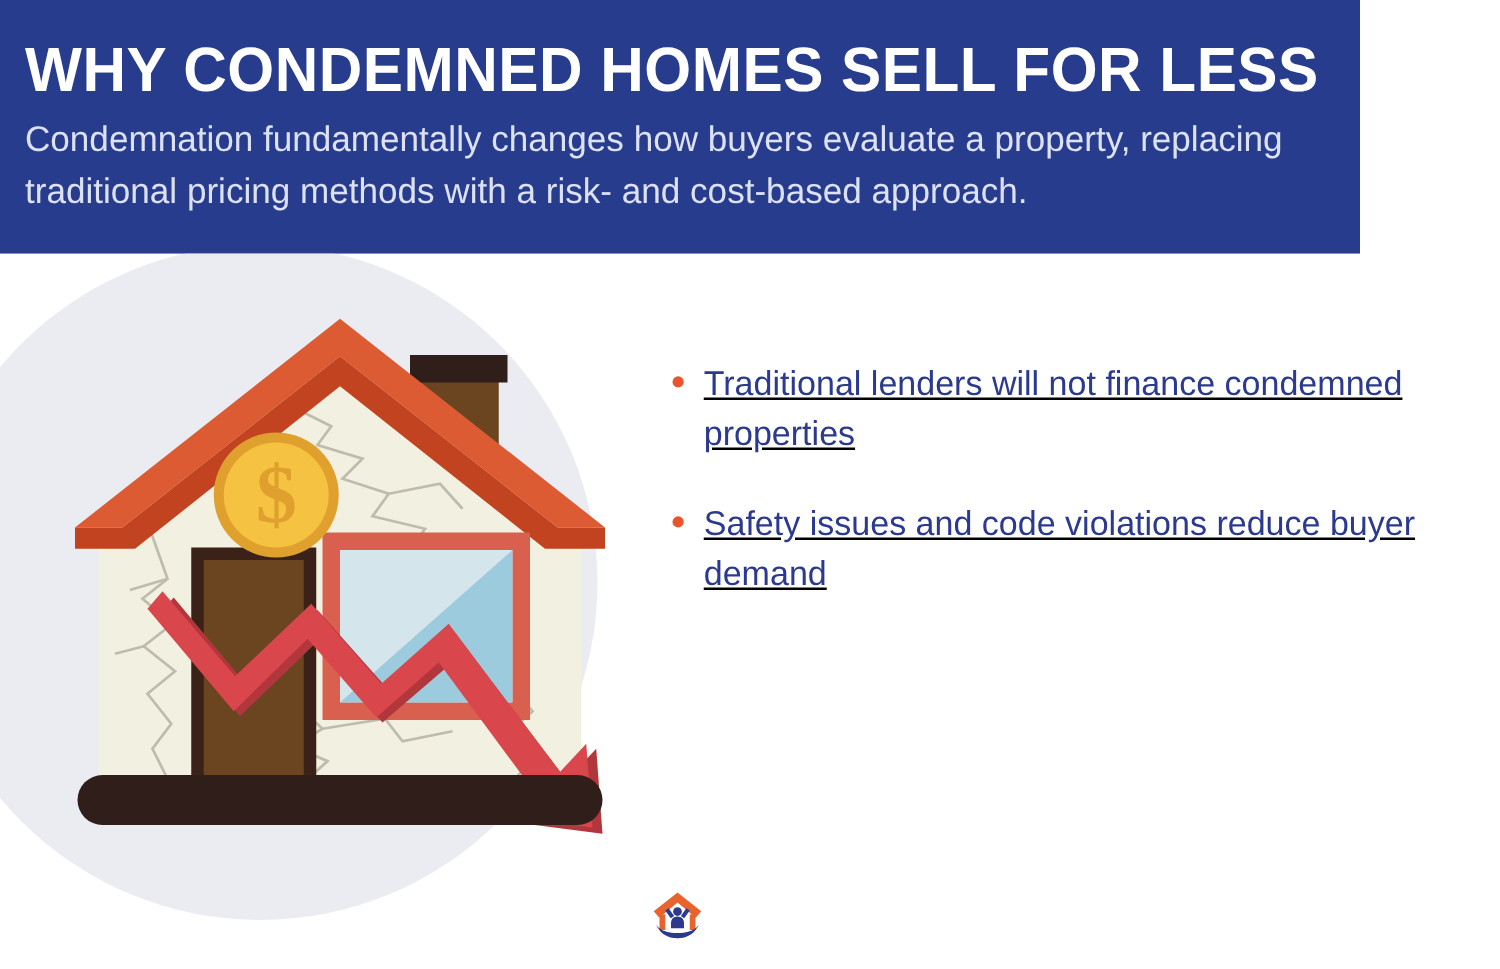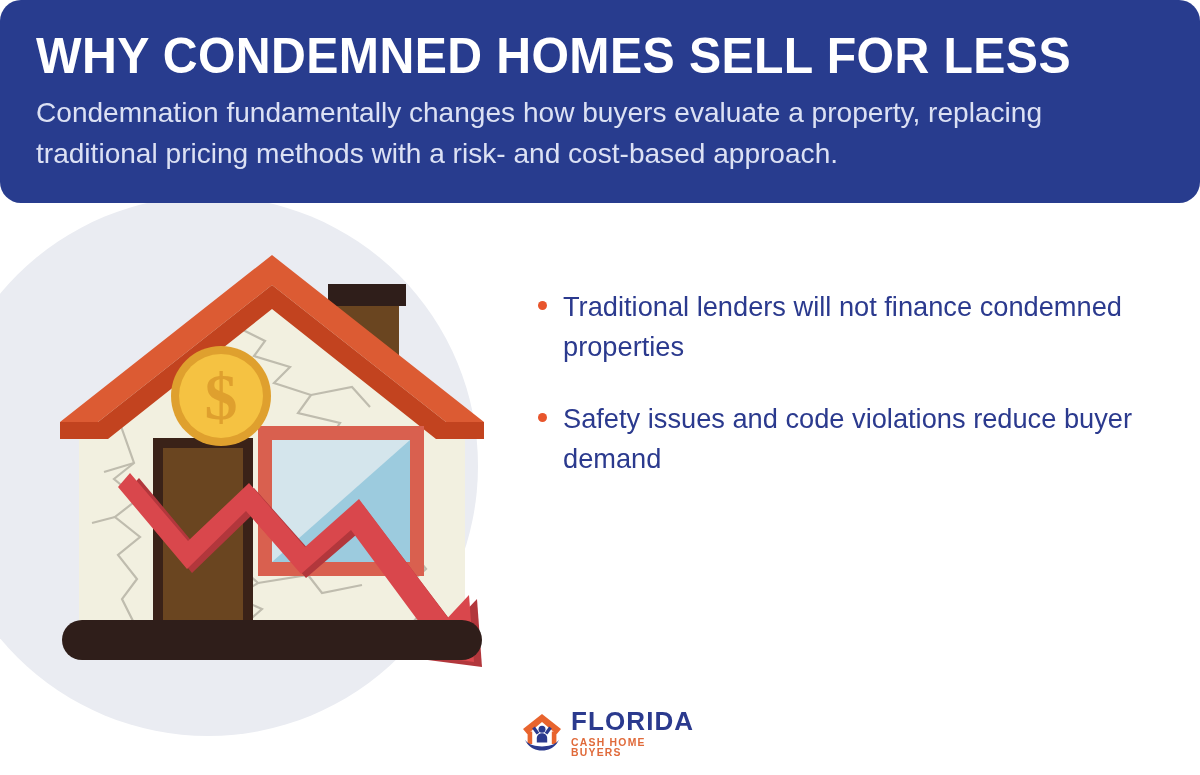--- a/index.html
+++ b/index.html
@@ -19,26 +19,25 @@
     height: 775px;
     background: #ffffff;
     overflow: hidden;
   }
 
   
   .header {
     position: absolute;
     left: 0;
     top: 0;
-    width: 1200px;
+    width: 1088px;
     height: 203px;
     background: #283C8E;
     box-sizing: border-box;
-    padding: 30px 40px 0 36px;
-    border-radius: 21px;
+    padding: 30px 40px 0 20px;
   }
   .header-title {
     font-size: 50px;
     font-weight: bold;
     color: #FFFFFF;
     letter-spacing: 0.4px;
     line-height: 1.04;
     margin: 0 0 10px 0;
     transform: scaleX(0.965);
     transform-origin: left center;
@@ -86,20 +85,21 @@
     height: 480px;
   }
   .illustration svg { display: block; }
 
   
   .bullet-list {
     position: absolute;
     left: 538px;
     top: 84px;
     width: 648px;
+    text-decoration: underline;
   }
   .bullet-item {
     display: flex;
     align-items: flex-start;
     margin-bottom: 32px;
   }
   .bullet-item:last-child { margin-bottom: 0; }
   .bullet-dot {
     flex: 0 0 auto;
     width: 9px;
@@ -262,19 +262,15 @@
         <rect x="32.8" y="22.5" width="4.6" height="12.5" fill="#E8642E"></rect>
 
         <circle cx="23" cy="20.2" r="3.5" fill="#2B3A8E"></circle>
         <path d="M23 24.2 C26.2 24.2 28.2 26.4 28.2 29.4 L28.2 33.6 L17.8 33.6 L17.8 29.4 C17.8 26.4 19.8 24.2 23 24.2 Z" fill="#2B3A8E"></path>
         <path d="M17.6 25.6 L13.2 19.4 L15.9 17.6 L20.3 23.8 Z" fill="#2B3A8E"></path>
         <path d="M28.4 25.6 L32.8 19.4 L30.1 17.6 L25.7 23.8 Z" fill="#2B3A8E"></path>
 
         <path d="M6 30.5 C6 30.5 9.5 41.5 23 41.5 C36.5 41.5 40 30.5 40 30.5 C40 30.5 37.2 37.4 23 37.4 C8.8 37.4 6 30.5 6 30.5 Z" fill="#2B3A8E"></path>
       </svg>
     </span>
-    <span class="logo-words">
-      <span class="logo-primary">FLORIDA</span>
-      <span class="logo-secondary">CASH HOME BUYERS</span>
-    </span>
   </div>
 
 </div>
 
 </body></html>

